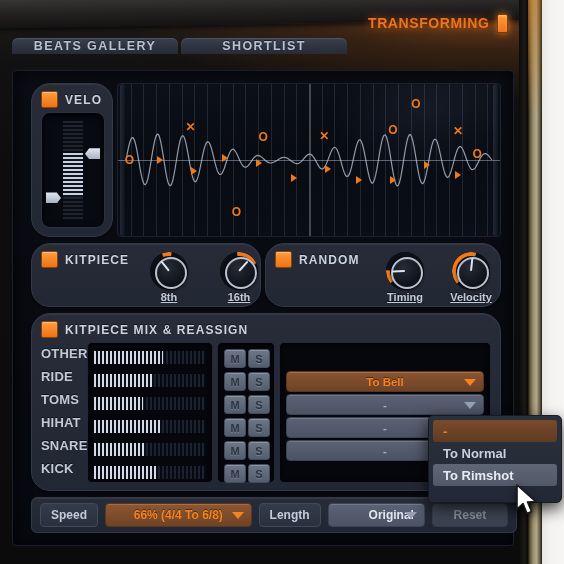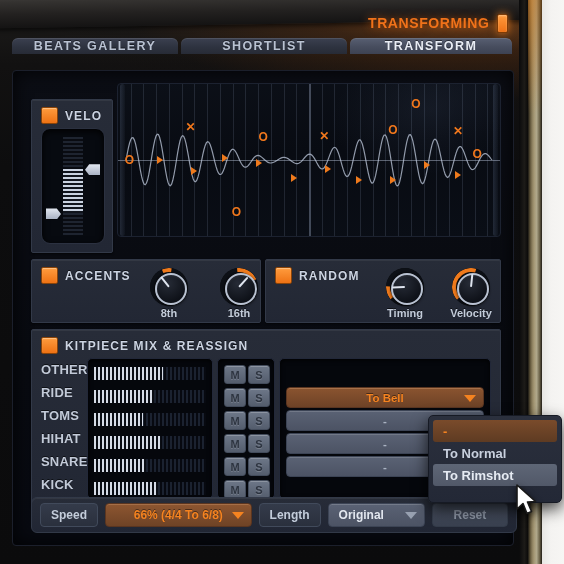--- a/index.html
+++ b/index.html
@@ -95,24 +95,23 @@
     background:linear-gradient(180deg,#0b0d14 0%,#080a10 60%,#070910 100%);
     border-radius:4px;
     border:1px solid #1b1f2b;
     box-shadow:inset 0 0 18px rgba(0,0,0,.85);
   }
 
   
   .grp{
     position:absolute;
     background:linear-gradient(180deg,#272c38 0%,#222734 100%);
-    border-radius:2px;
+    border-radius:19px;
     border:1px solid #323948;
     box-shadow:inset 0 1px 0 rgba(255,255,255,.06), 0 1px 2px rgba(0,0,0,.6);
-    margin-top:16px;
   }
   .grp-hd{display:flex;align-items:center;gap:7px;position:absolute;left:9px;top:7px;}
   .chk{
     width:15px;height:15px;border-radius:2px;
     background:linear-gradient(180deg,#ff9c3e,#ee7214);
     border:1px solid #8a4409;
     box-shadow:inset 0 1px 1px rgba(255,225,190,.55);
   }
   .grp-ttl{
     color:#ccd4e2;font-size:12px;font-weight:bold;letter-spacing:1.1px;
@@ -186,20 +185,21 @@
     box-shadow:0 1px 3px rgba(0,0,0,.8), inset 0 1px 2px rgba(255,255,255,.08);
   }
   .knob .ptr{
     position:absolute;left:50%;top:50%;width:2px;height:13px;
     background:#dfe5ef;border-radius:1px;
     transform-origin:50% 100%;
   }
   .knob-lbl{
     margin-top:1px;color:#c3ccda;font-size:11px;font-weight:bold;
     text-shadow:0 -1px 0 rgba(0,0,0,.6);
+    text-decoration:underline;
   }
 
   
   #kit{left:18px;top:242px;width:468px;height:176px;}
   .kit-body{position:absolute;left:9px;top:28px;right:9px;bottom:7px;}
   .kit-left{position:absolute;left:0;top:0;width:36px;}
   .rowlbl{
     height:22px;display:flex;align-items:center;
     color:#c2cad8;font-size:13px;font-weight:bold;letter-spacing:.2px;
     text-shadow:0 -1px 0 rgba(0,0,0,.6);
@@ -314,21 +314,20 @@
   <div class="rail-top-glow"></div>
 
   <div class="transforming">
     <div class="txt">TRANSFORMING</div>
     <div class="led"></div>
   </div>
 
   <div class="tabs">
     <div class="tab t0">BEATS GALLERY</div>
     <div class="tab t1">SHORTLIST</div>
-    <div class="tab t2">TRANSFORM</div>
   </div>
 
   <div class="panel">
 
     <div class="grp" id="velo">
       <div class="grp-hd">
         <div class="chk"></div>
         <div class="grp-ttl">VELO</div>
       </div>
       <div class="slider-well">
@@ -397,21 +396,21 @@
           <div class="tri" style="left: 240.66px; top: 95.76px;"></div>
           <div class="tri" style="left: 275.04px; top: 95.76px;"></div>
           <div class="tri" style="left: 309.42px; top: 80.56px;"></div>
           <div class="tri" style="left: 339.98px; top: 91.2px;"></div>
         </div>
     </div>
 
     <div class="grp" id="accents">
       <div class="grp-hd">
         <div class="chk"></div>
-        <div class="grp-ttl">ACCENTS</div>
+        <div class="grp-ttl">KITPIECE</div>
       </div>
       <div class="knob-wrap" style="left:110px;top:8px">
         <div class="knob">
           <svg class="ring" width="38" height="38" viewBox="0 0 38 38">
             <circle cx="19" cy="19" r="17" fill="none" stroke="#0d1016" stroke-width="4"></circle>
             <path class="arcpath" fill="none" stroke="#ef7a1c" stroke-width="4" stroke-linecap="butt" d="M 12.63 3.24 A 17 17 0 0 1 21.37 2.17"></path>
           </svg>
           <div class="body"></div>
           <div class="ptr" style="transform: translate(-50%, -100%) rotate(-38deg);"></div>
         </div>
@@ -532,21 +531,21 @@
       </div>
     </div>
 
     <div id="bottom">
       <div class="btn dark">Speed</div>
       <div class="btn amber" style="width:152px;position:relative;justify-content:center">
         <span>66% (4/4 To 6/8)</span>
         <span class="caret or"></span>
       </div>
       <div class="btn dark">Length</div>
-      <div class="btn grey" style="width:92px;position:relative;justify-content:flex-start">
+      <div class="btn grey" style="width:92px;position:relative;justify-content:flex-end">
         <span>Original</span>
         <span class="caret gr"></span>
       </div>
       <div class="btn reset" style="width:66px">Reset</div>
     </div>
 
   </div>
 
   <div id="menu">
     <div class="mi sel">-</div>

